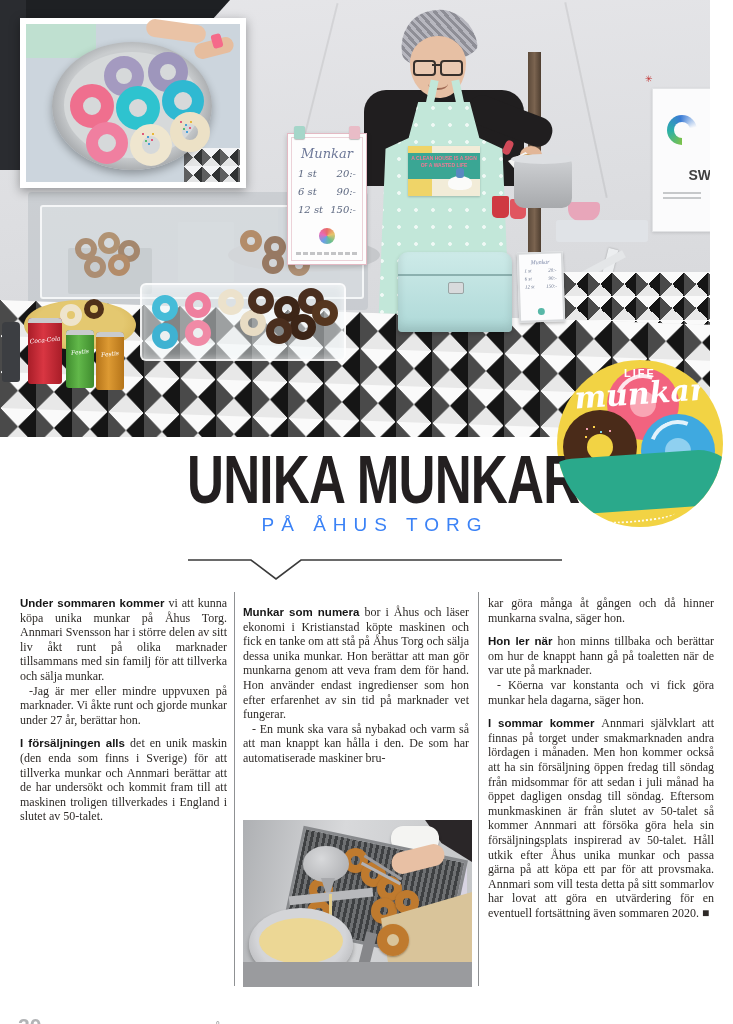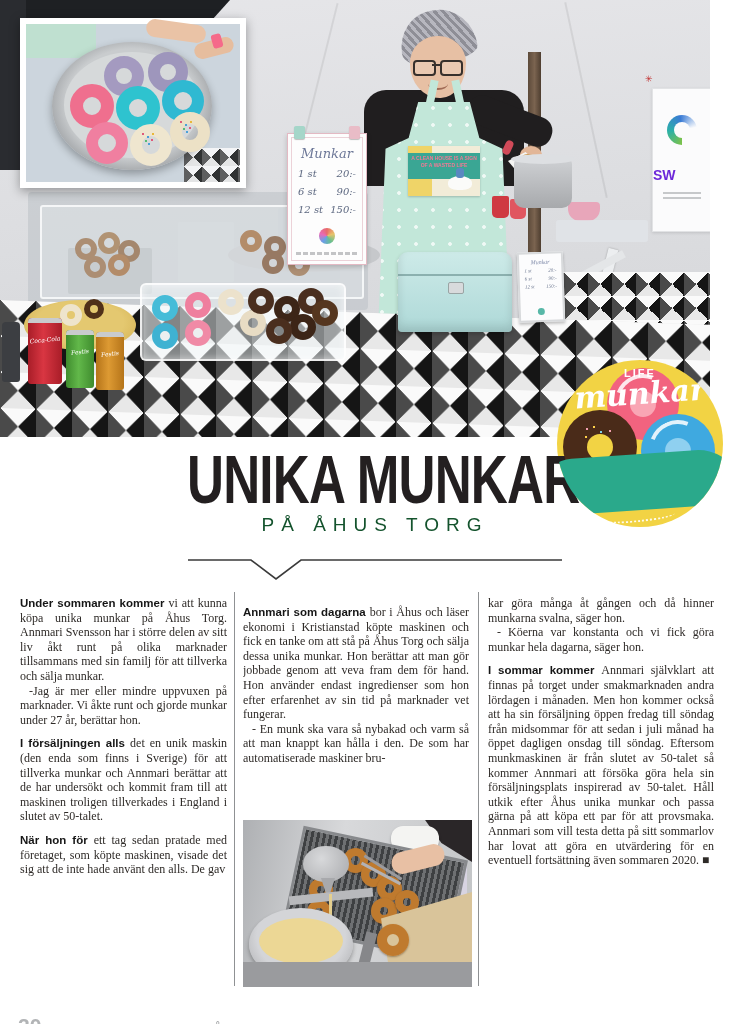--- a/index.html
+++ b/index.html
@@ -33,22 +33,22 @@
   .pole{position:absolute;left:528px;top:52px;width:13px;height:215px;background:linear-gradient(90deg,#5c4a3a,#7b6450,#4e3e30);}
   .bracket{position:absolute;left:600px;top:248px;width:10px;height:70px;background:#eceef0;transform:rotate(14deg);box-shadow:0 0 2px rgba(0,0,0,.3);}
   .bracket2{position:absolute;left:575px;top:262px;width:52px;height:8px;background:#e4e6e8;transform:rotate(-28deg);}
 
   
   .swish{position:absolute;left:652px;top:88px;width:58px;height:142px;background:#fbfbfc;
          border:1px solid #e2e3e5;box-shadow:0 1px 3px rgba(0,0,0,.12);}
   .swish-arc{position:absolute;left:14px;top:26px;width:30px;height:30px;border-radius:50%;
              background:conic-gradient(from 180deg,#7cc24a,#2bb0a8,#3a7bd5,rgba(0,0,0,0) 72%);}
   .swish-arc::after{content:"";position:absolute;left:7px;top:7px;width:16px;height:16px;border-radius:50%;background:#fbfbfc;}
-  .swish-text{position:absolute;left:0;top:78px;width:100%;text-align:left;
-              font-family:"Liberation Sans",sans-serif;font-weight:bold;font-size:14px;color:#6d28d9;}
+  .swish-text{position:absolute;left:0;top:78px;width:100%;text-align:right;
+              font-family:"Liberation Sans",sans-serif;font-weight:bold;font-size:14px;color:#404040;}
   .swish-lines{position:absolute;left:10px;top:100px;width:38px;height:10px;
                background:repeating-linear-gradient(0deg,#c6c8ca 0 2px,transparent 2px 5px);}
   .swish-mark{position:absolute;left:-8px;top:-14px;width:14px;height:8px;color:#c03030;font-size:9px;line-height:8px;}
 
   
   .redcup1{position:absolute;left:492px;top:196px;width:17px;height:22px;background:#cf3a42;border-radius:2px 2px 5px 5px;}
   .redcup2{position:absolute;left:510px;top:199px;width:16px;height:20px;background:#e05660;border-radius:2px 2px 5px 5px;}
   .pinkbowl{position:absolute;left:568px;top:202px;width:32px;height:19px;background:#e8a6ba;border-radius:4px 4px 12px 12px;}
   .jars{position:absolute;left:556px;top:220px;width:92px;height:22px;background:rgba(225,229,232,.8);border-radius:3px;}
 
@@ -172,21 +172,21 @@
              font-family:"Liberation Sans",sans-serif;font-weight:bold;font-size:11px;letter-spacing:2px;z-index:4;}
   .logo-script{position:absolute;left:0;top:16px;width:100%;text-align:center;color:#fff;z-index:4;
                font-family:"DejaVu Serif",serif;font-style:italic;font-weight:bold;font-size:30px;transform:rotate(-4deg);}
   .logo-squiggle{position:absolute;left:48px;top:152px;width:70px;height:8px;z-index:4;
                  border-bottom:2px dotted rgba(255,255,255,.9);border-radius:50%;transform:rotate(-6deg);}
 
   
   .head{position:absolute;left:140px;top:448px;width:470px;text-align:center;}
   .head h1{margin:0;font-family:"Liberation Sans",sans-serif;font-weight:bold;font-size:64px;line-height:64px;
            color:#231f20;letter-spacing:-1px;transform:scaleX(.8) scaleY(1.06);transform-origin:center;white-space:nowrap;}
-  .subtitle{margin-top:2px;font-family:"Liberation Sans",sans-serif;font-size:19px;letter-spacing:7px;color:#14532d;}
+  .subtitle{margin-top:2px;font-family:"Liberation Sans",sans-serif;font-size:19px;letter-spacing:7px;color:#3b82f6;}
   .divider-svg{position:absolute;left:188px;top:558px;}
 
   
   .col{position:absolute;top:596px;height:392px;overflow:hidden;text-align:justify;
        font-size:12px;line-height:14.6px;color:#2e2a27;}
   .col1{left:20px;width:207px;}
   .col2{left:243px;width:226px;}
   .col3{left:488px;width:226px;}
   .vline{position:absolute;top:592px;width:1px;height:394px;background:#8f9193;}
   .v1{left:234px;} .v2{left:478px;}
@@ -429,30 +429,30 @@
     <polyline points="0,2 63,2 88,21 113,2 374,2" fill="none" stroke="#3a3a3a" stroke-width="1.6"></polyline>
   </svg>
 
   <div class="vline v1"></div>
   <div class="vline v2"></div>
 
   <div class="col col1">
     <p class="para"><b class="lead">Under sommaren kommer</b><span>vi att kunna köpa unika munkar på Åhus Torg. Annmari Svensson har i större delen av sitt liv åkt runt på olika marknader tillsammans med sin familj för att tillverka och sälja munkar.</span></p>
     <p class="para dialog"><span>-Jag är mer eller mindre uppvuxen på marknader. Vi åkte runt och gjorde munkar under 27 år, berättar hon.</span></p>
     <p class="para gap"><b class="lead">I försäljningen alls</b><span>det en unik maskin (den enda som finns i Sverige) för att tillverka munkar och Annmari berättar att de har undersökt och kommit fram till att maskinen troligen tillverkades i England i slutet av 50-talet.</span></p>
-    <p class="para gap"><b class="lead">När hon för</b><span>ett tag sedan pratade med företaget, som köpte maskinen, visade det sig att de inte hade använt den alls. De gav</span></p>
   </div>
 
   <div class="col col2">
-    <p class="para gap"><b class="lead">Annmari som dagarna</b><span>bor i Åhus och läser ekonomi i Kristianstad köpte maskinen och fick en tanke om att stå på Åhus Torg och sälja dessa unika munkar. Hon berättar att man gör jobbade genom att veva fram dem för hand. Hon använder endast ingredienser som hon efter erfarenhet av sin tid på marknader vet fungerar.</span></p>
+    <p class="para gap"><b class="lead">Munkar som numera</b><span>bor i Åhus och läser ekonomi i Kristianstad köpte maskinen och fick en tanke om att stå på Åhus Torg och sälja dessa unika munkar. Hon berättar att man gör munkarna genom att veva fram dem för hand. Hon använder endast ingredienser som hon efter erfarenhet av sin tid på marknader vet fungerar.</span></p>
     <p class="para dialog"><span>- En munk ska vara så nybakad och varm så att man knappt kan hålla i den. De som har automatiserade maskiner bru-</span></p>
   </div>
 
   <div class="col col3">
     <p class="para"><span>kar göra många åt gången och då hinner munkarna svalna, säger hon.</span></p>
+    <p class="para gap"><b class="lead">Hon ler när</b><span>hon minns tillbaka och berättar om hur de knappt hann gå på toaletten när de var ute på marknader.</span></p>
     <p class="para dialog"><span>- Köerna var konstanta och vi fick göra munkar hela dagarna, säger hon.</span></p>
     <p class="para gap"><b class="lead">I sommar kommer</b><span>Annmari självklart att finnas på torget under smakmarknaden andra lördagen i månaden. Men hon kommer också att ha sin försäljning öppen fredag till söndag från midsommar för att sedan i juli månad ha öppet dagligen onsdag till söndag. Eftersom munkmaskinen är från slutet av 50-talet så kommer Annmari att försöka göra hela sin försäljningsplats inspirerad av 50-talet. Håll utkik efter Åhus unika munkar och passa gärna på att köpa ett par för att provsmaka. Annmari som vill testa detta på sitt sommarlov har lovat att göra en utvärdering för en eventuell fortsättning även sommaren 2020. ■</span></p>
   </div>
 
   <figure class="machine">
     <div class="m-sleeve"></div>
     <div class="m-towel"></div>
     <div class="m-jug"></div>
     <div class="m-conveyor"></div>
     <span class="ring fried" style="left:72px;top:36px;width:24px;height:24px;border-width:8px;"></span>

